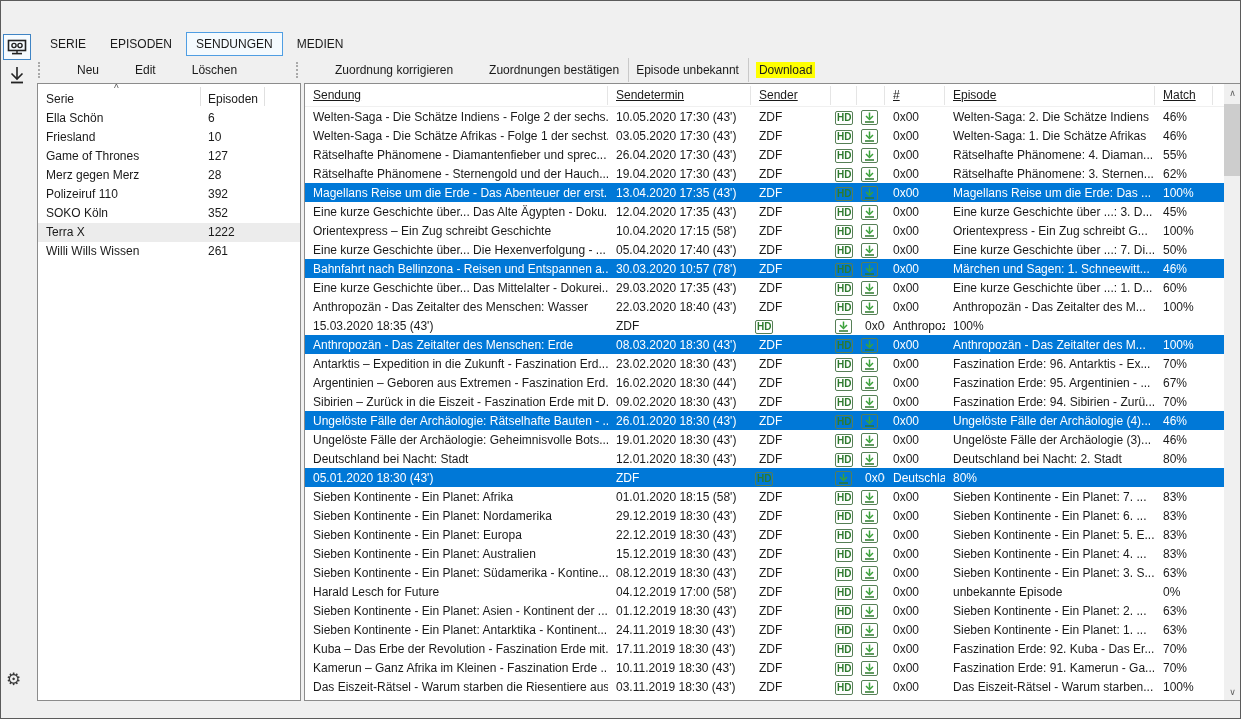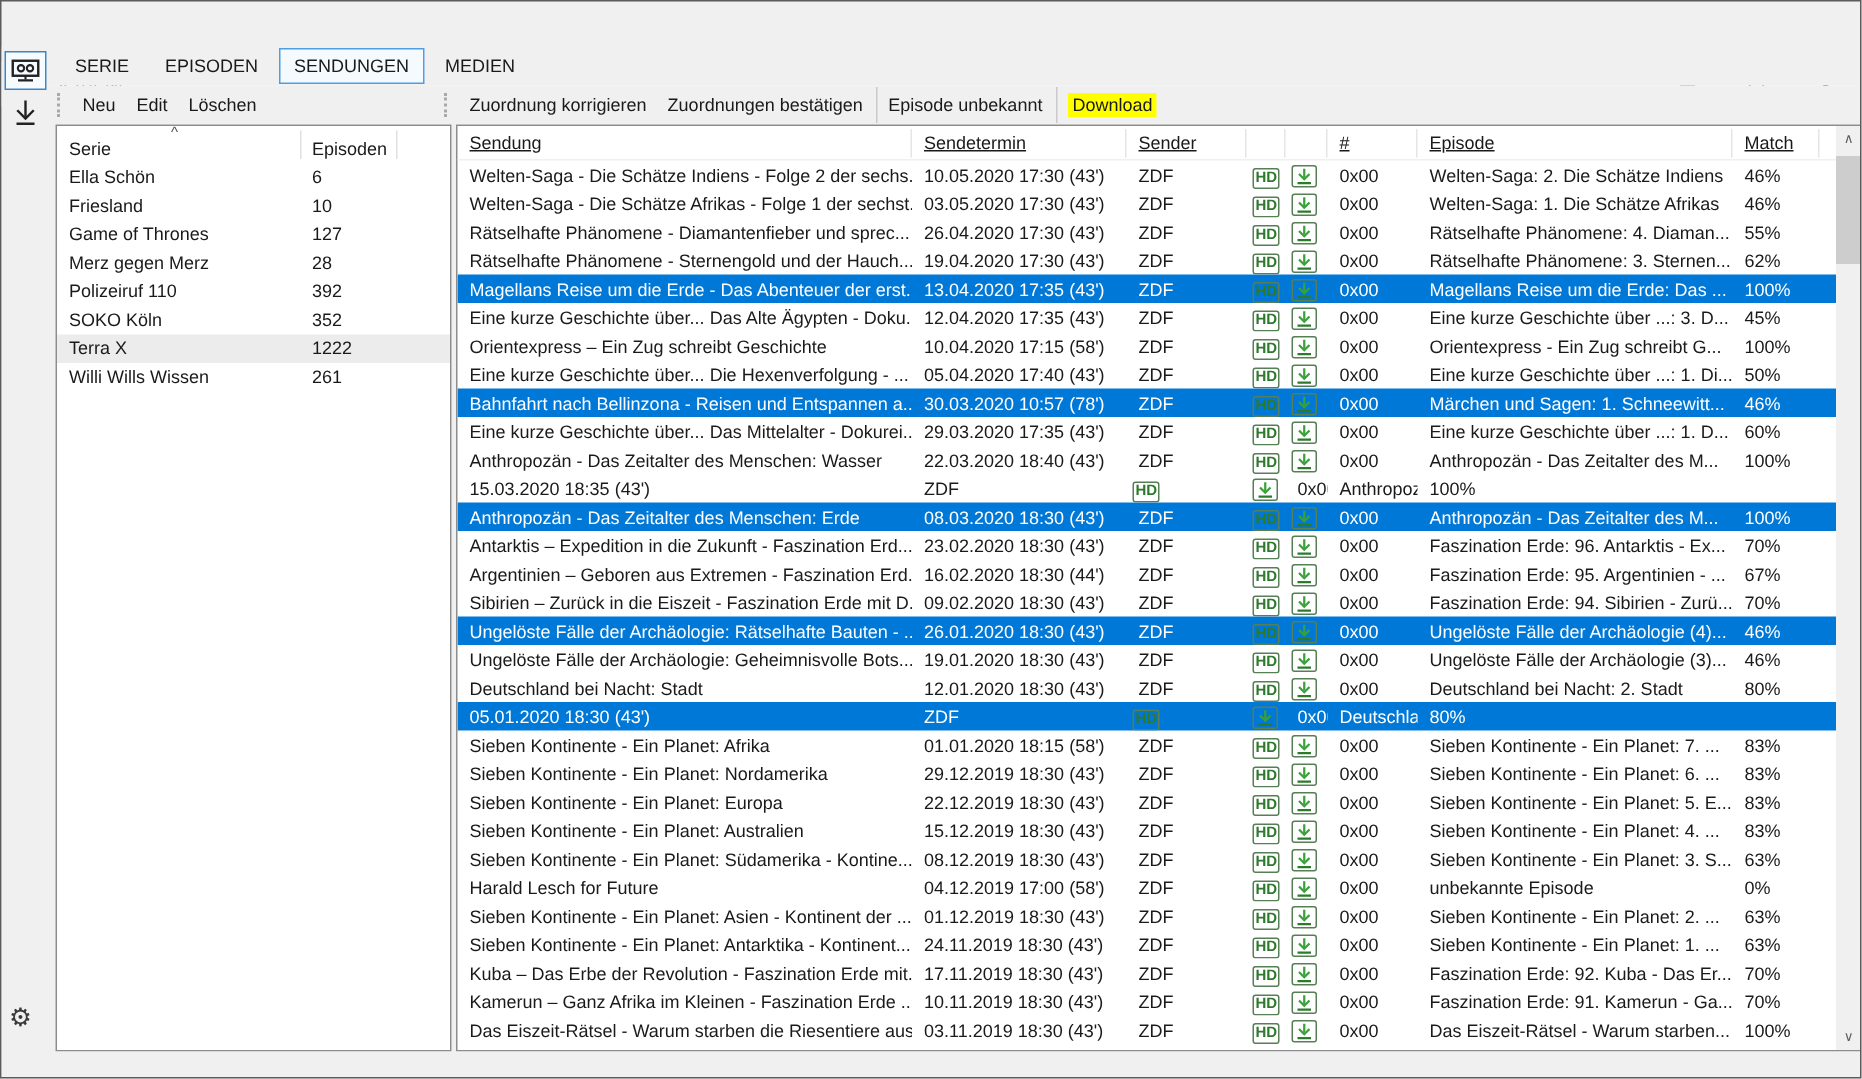--- a/index.html
+++ b/index.html
@@ -30,21 +30,21 @@
   
   .menubar { position:absolute; left:33px; top:30px; right:0; height:26px; display:flex; align-items:center; background:#f0f0f0; padding-left:6px; }
   .menu-item { padding:4px 9px; margin-right:4px; border:1px solid transparent; }
   .menu-item.active { border:1px solid #4f9ee3; background:#f4fafe; }
   
   .toolbars { position:absolute; left:33px; top:56px; right:0; height:26px; background:#f0f0f0; }
   .tb-group { position:absolute; top:0; height:26px; display:flex; align-items:center; }
   .tb-left { left:4px; }
   .tb-right { left:262px; }
   .grip { width:4px; height:16px; margin-right:6px; border-left:2px dotted #a9a9a9; }
-  .tb-item { padding:4px 7px; white-space:nowrap; display:flex; align-items:center; }
+  .tb-item { padding:4px 7px; white-space:nowrap; display:flex; align-items:center;margin-left:22px; }
   .tb-item.sep { border-left:1px solid #c9c9c9; margin-left:2px; }
   .tb-label.hl { background:#ffff00; padding:1px 3px; }
   
   .series-panel { position:absolute; left:36px; top:82px; width:264px; height:618px; background:#fff; border:1px solid #8c8c8c; }
   .series-header { position:relative; height:25px; }
   .series-header .h-serie { position:absolute; left:8px; bottom:3px; }
   .series-header .sort-caret { position:absolute; left:76px; top:-1px; font-size:10px; color:#555; }
   .series-header .h-episoden { position:absolute; left:170px; bottom:3px; }
   .series-header .vsep { position:absolute; top:3px; width:1px; height:19px; background:#e0e0e0; }
   .series-rows { position:absolute; top:25px; left:0; right:0; bottom:0; overflow:hidden;text-align:right; }
@@ -356,21 +356,21 @@
     <div class="cell-icon">
       <span class="dl-badge">
         <svg width="15" height="13" viewBox="0 0 15 13">
           <line x1="7.5" y1="1.5" x2="7.5" y2="7.5" stroke="#3aa13a" stroke-width="1.5"></line>
           <polyline points="4,5 7.5,8.5 11,5" fill="none" stroke="#3aa13a" stroke-width="1.5"></polyline>
           <line x1="3" y1="11" x2="12" y2="11" stroke="#2d7a2d" stroke-width="1.5"></line>
         </svg>
       </span>
     </div>
     <div>0x00</div>
-    <div>Eine kurze Geschichte über ...: 1. Di...</div>
+    <div>Eine kurze Geschichte über ...: 7. Di...</div>
     <div>50%</div>
     <div></div>
   </div>
       <div class="grid-row main-row sel">
     <div>Bahnfahrt nach Bellinzona - Reisen und Entspannen a...</div>
     <div>30.03.2020 10:57 (78')</div>
     <div>ZDF</div>
     <div class="cell-icon"><span class="hd-badge">HD</span></div>
     <div class="cell-icon">
       <span class="dl-badge">

